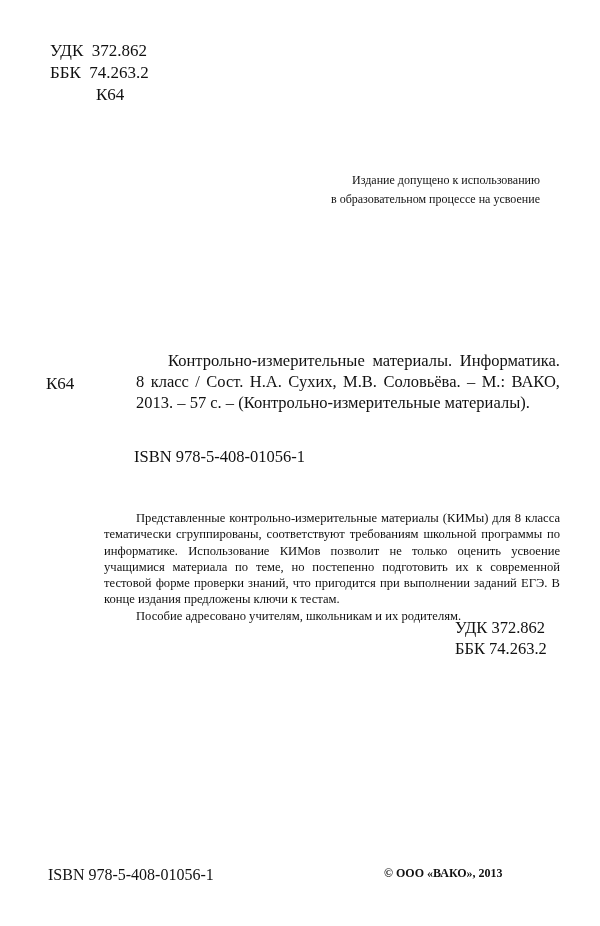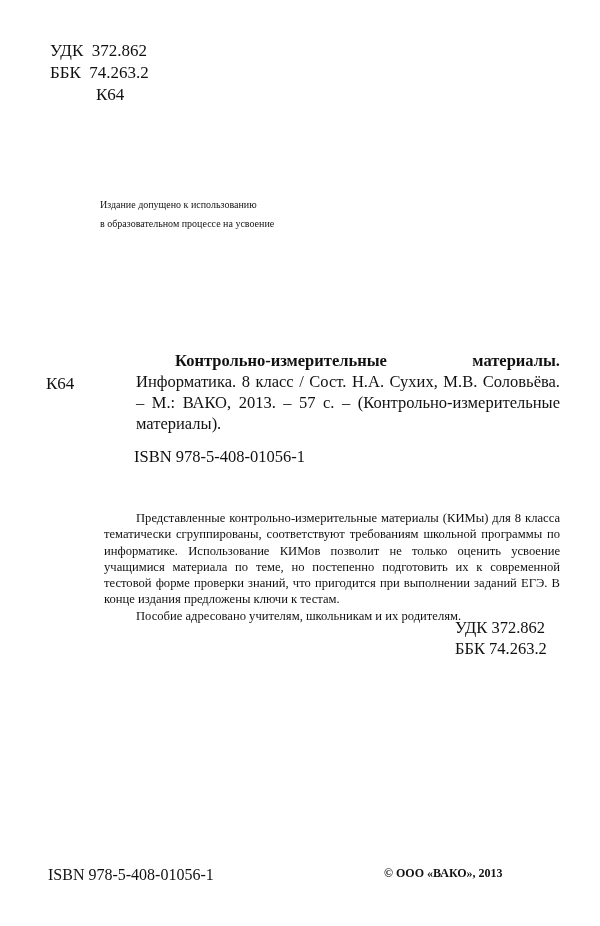--- a/index.html
+++ b/index.html
@@ -5,25 +5,25 @@
     html, body { margin: 0; padding: 0; }
     body {
       width: 600px; height: 926px; background: #ffffff; color: #111111;
       font-family: "Liberation Serif", "DejaVu Serif", serif;
       position: relative; overflow: hidden;
     }
     .abs { position: absolute; }
     .codes-top { left: 50px; top: 40px; font-size: 17px; line-height: 22px; }
     .codes-top .row { white-space: nowrap; }
     .codes-top .k64 { padding-left: 46px; }
-    .approval { left: 100px; width: 440px; top: 195px; text-align: left; font-size: 10px; line-height: 19px; }
+    .approval { left: 100px; width: 440px; top: 171px; text-align: right; font-size: 12px; line-height: 19px; }
     .k64-side { left: 46px; top: 374px; font-size: 17px; }
     .bib { left: 136px; width: 424px; top: 350px; font-size: 16.5px; line-height: 21px; text-align: justify; }
     .bib p { margin: 0; text-indent: 32px; }
-    .bib b { font-weight: bold; margin-left: 7px; }
+    .bib b { font-weight: normal; }
     .isbn-mid { left: 134px; top: 447px; font-size: 16.5px; }
     .abstract { left: 104px; width: 456px; top: 475px; font-size: 12.6px; line-height: 16.3px; text-align: justify; margin-top: 35px; }
     .abstract p { margin: 0; text-indent: 32px; }
     .codes-right { left: 455px; top: 617px; font-size: 16.5px; line-height: 21px; }
     .footer-isbn { left: 48px; top: 866px; font-size: 16px; }
     .footer-copy { left: 384px; top: 866px; font-size: 12px; font-weight: bold; }
   </style>
 </head>
 <body>
 

